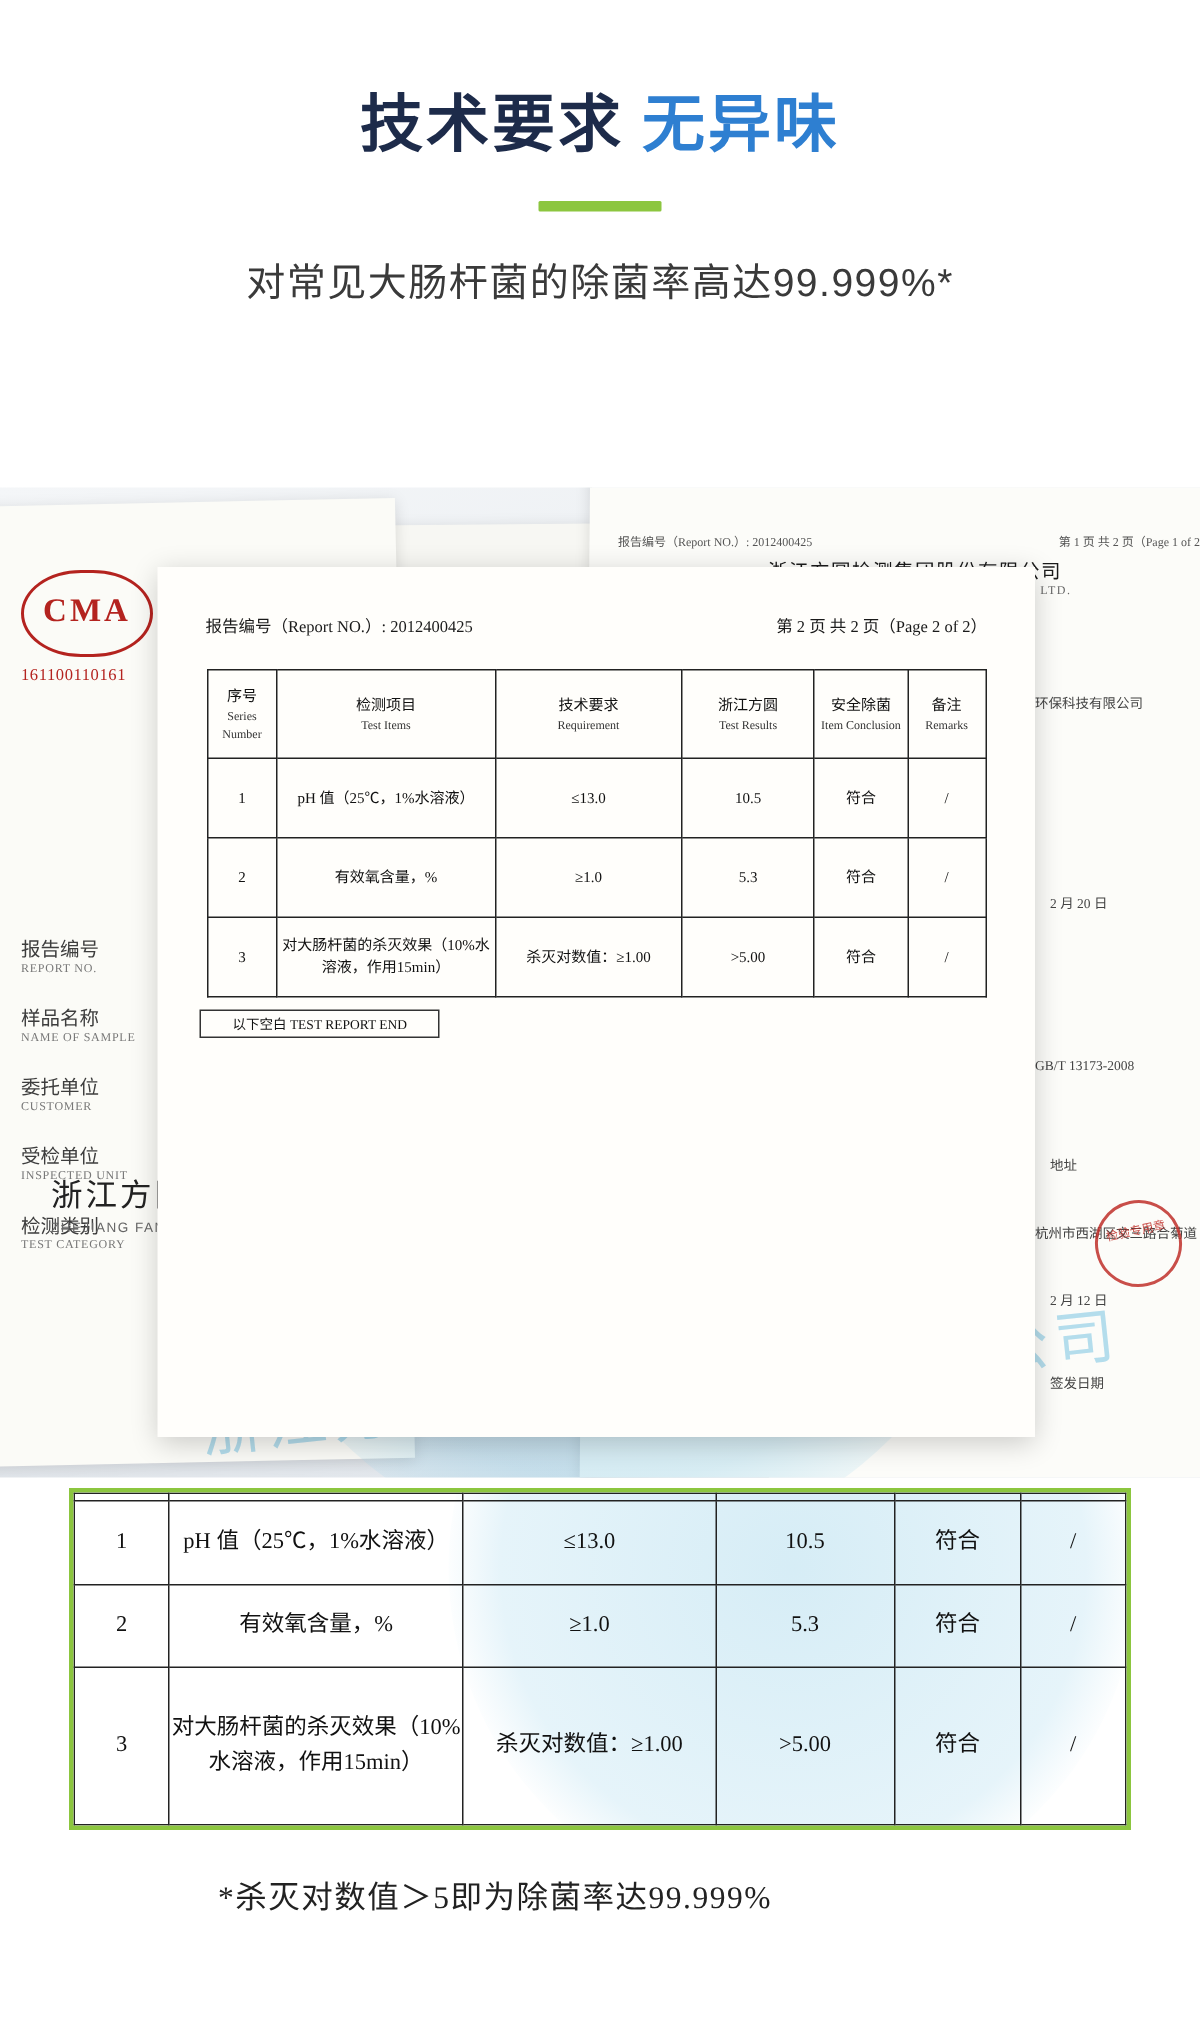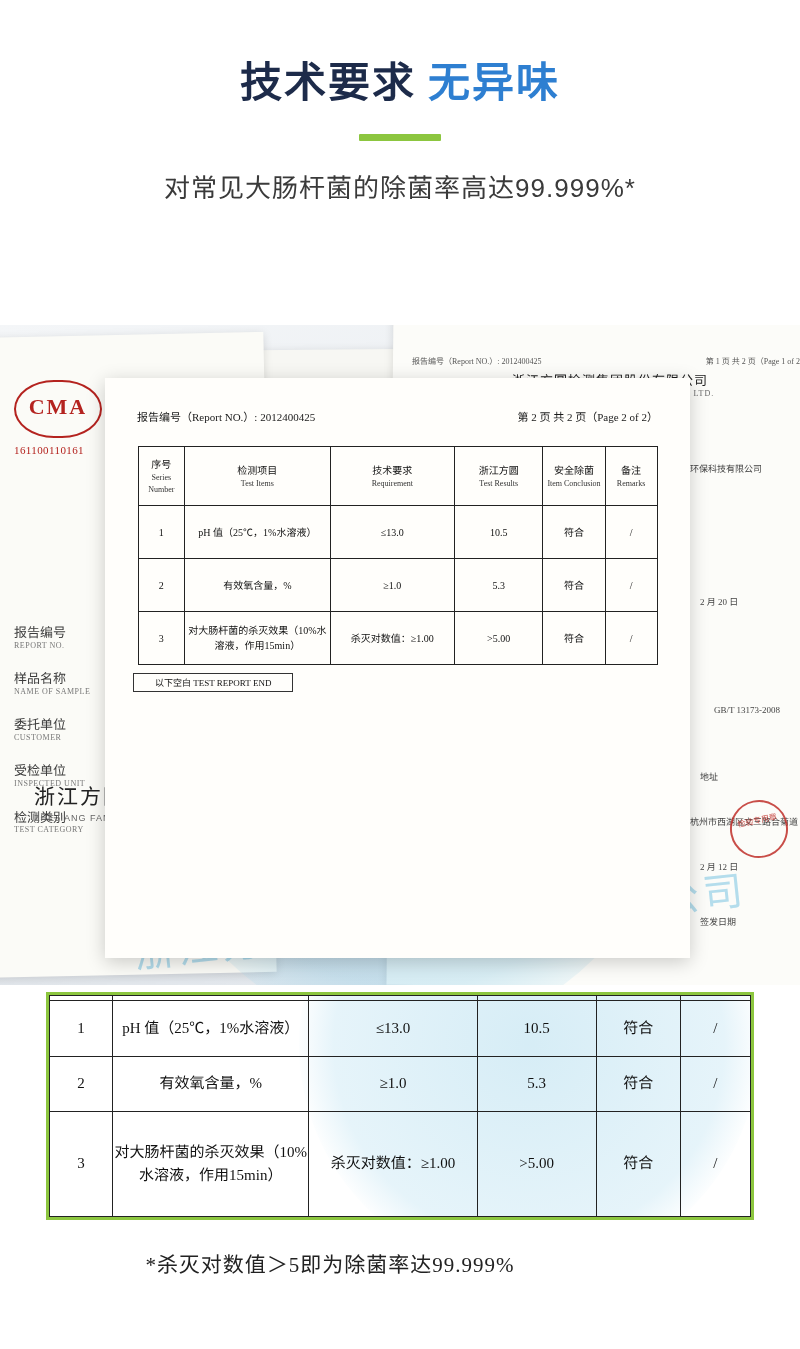--- a/index.html
+++ b/index.html
@@ -441,21 +441,21 @@
       </span>
       <span>第 1 页 共 2 页（Page 1 of 2）</span>
     </div>
     <div class="rd-org">
       <span>浙江方圆检测集团股份有限公司</span>
       <small>ZHEJIANG FANGYUAN TEST GROUP CO., LTD.</small>
     </div>
     <div class="rd-right-col"></div>
     <div class="rd-snippet" style="left:290px; top:107px;font-family:Liberation Serif, serif;">环保科技有限公司</div>
     <div class="rd-snippet" style="left:300px; top:240px;">2 月 20 日</div>
-    <div class="rd-snippet" style="left:290px; top:350px;padding-left:24px;">GB/T 13173-2008</div>
+    <div class="rd-snippet" style="left:290px; top:350px;">GB/T 13173-2008</div>
     <div class="rd-snippet" style="left:300px; top:415px;">地址</div>
     <div class="rd-snippet" style="left:290px; top:460px;">杭州市西湖区文三路合菊道</div>
     <div class="rd-snippet" style="left:300px; top:505px;">2 月 12 日</div>
     <div class="rd-snippet" style="left:300px; top:560px;">签发日期</div>
 
     <div class="seal" style="left:330px; top:445px;">检验专用章</div>
     <div class="seal-sq" style="left:205px; top:455px;">浙江方圆</div>
   </div>
 
   <div class="report">

